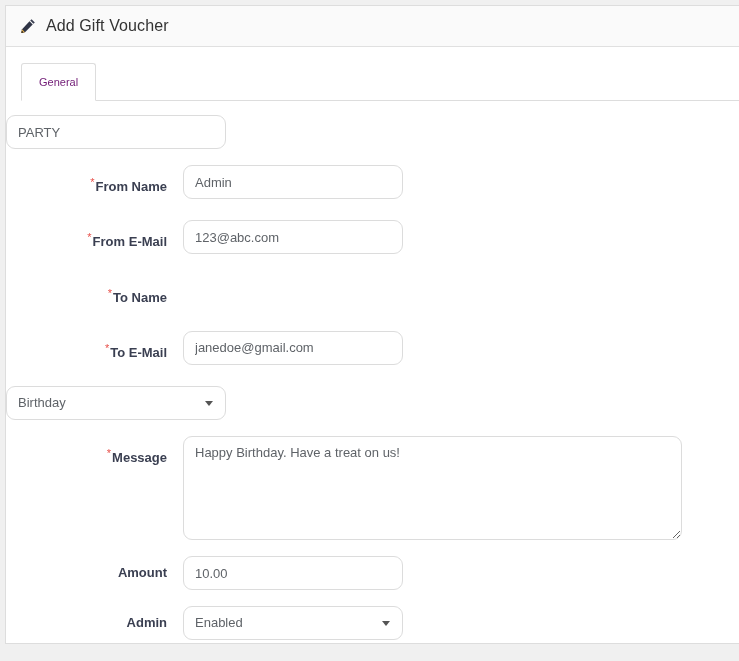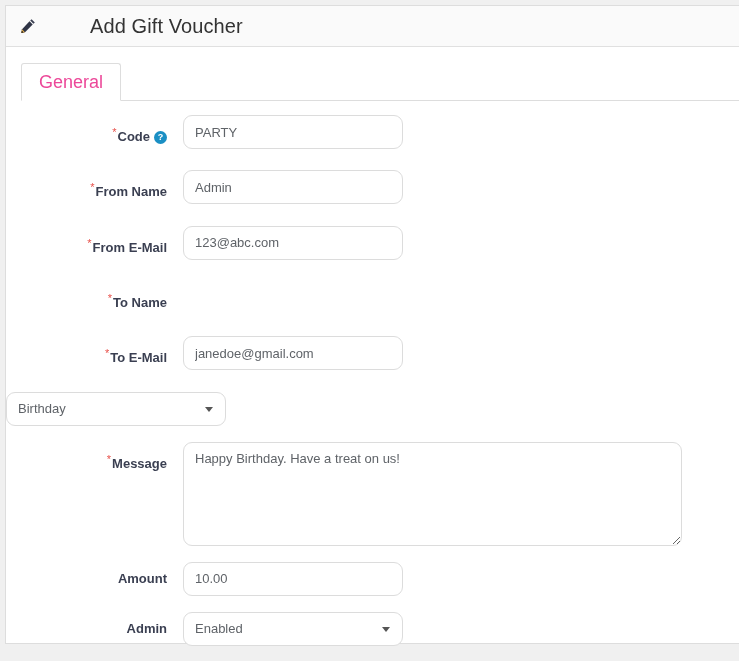--- a/index.html
+++ b/index.html
@@ -43,25 +43,24 @@
   .pencil-icon {
     width: 16px;
     height: 16px;
     display: inline-block;
     margin-right: 10px;
     flex: none;
     position: relative;
     top: 0px;
   }
   .panel-title {
-    font-size: 20px;
+    font-size: 16px;
     color: #333333;
     font-weight: normal;
     letter-spacing: .1px;
-    margin-left: 44px;
   }
 
   
   .tab-strip {
     position: relative;
     height: 38px;
     margin: 16px 0 0 15px;
   }
   .tab-strip:after {
     content: "";
@@ -74,22 +73,22 @@
   }
   .tab {
     position: relative;
     z-index: 2;
     display: inline-block;
     padding: 10px 17px 10px 17px;
     border: 1px solid #dddddd;
     border-bottom: 1px solid #ffffff;
     border-radius: 3px 3px 0 0;
     background: #ffffff;
-    color: #ec4899;
-    font-size: 18px;
+    color: #701a75;
+    font-size: 11px;
     line-height: 16px;
     cursor: pointer;
   }
 
   
   .form {
     padding-top: 14px;
   }
   .form-row {
     display: flex;
@@ -196,23 +195,20 @@
     <span class="panel-title">Add Gift Voucher</span>
   </div>
 
   <div class="tab-strip">
     <span class="tab">General</span>
   </div>
 
   <div class="form">
 
     <div class="form-row">
-      <div class="form-label">
-        <span class="req">*</span><span>Code</span><span class="help-icon">?</span>
-      </div>
       <input class="control" type="text" value="PARTY" style="">
     </div>
 
     <div class="form-row">
       <div class="form-label">
         <span class="req">*</span><span>From Name</span>
       </div>
       <input class="control" type="text" value="Admin" style="">
     </div>
 

